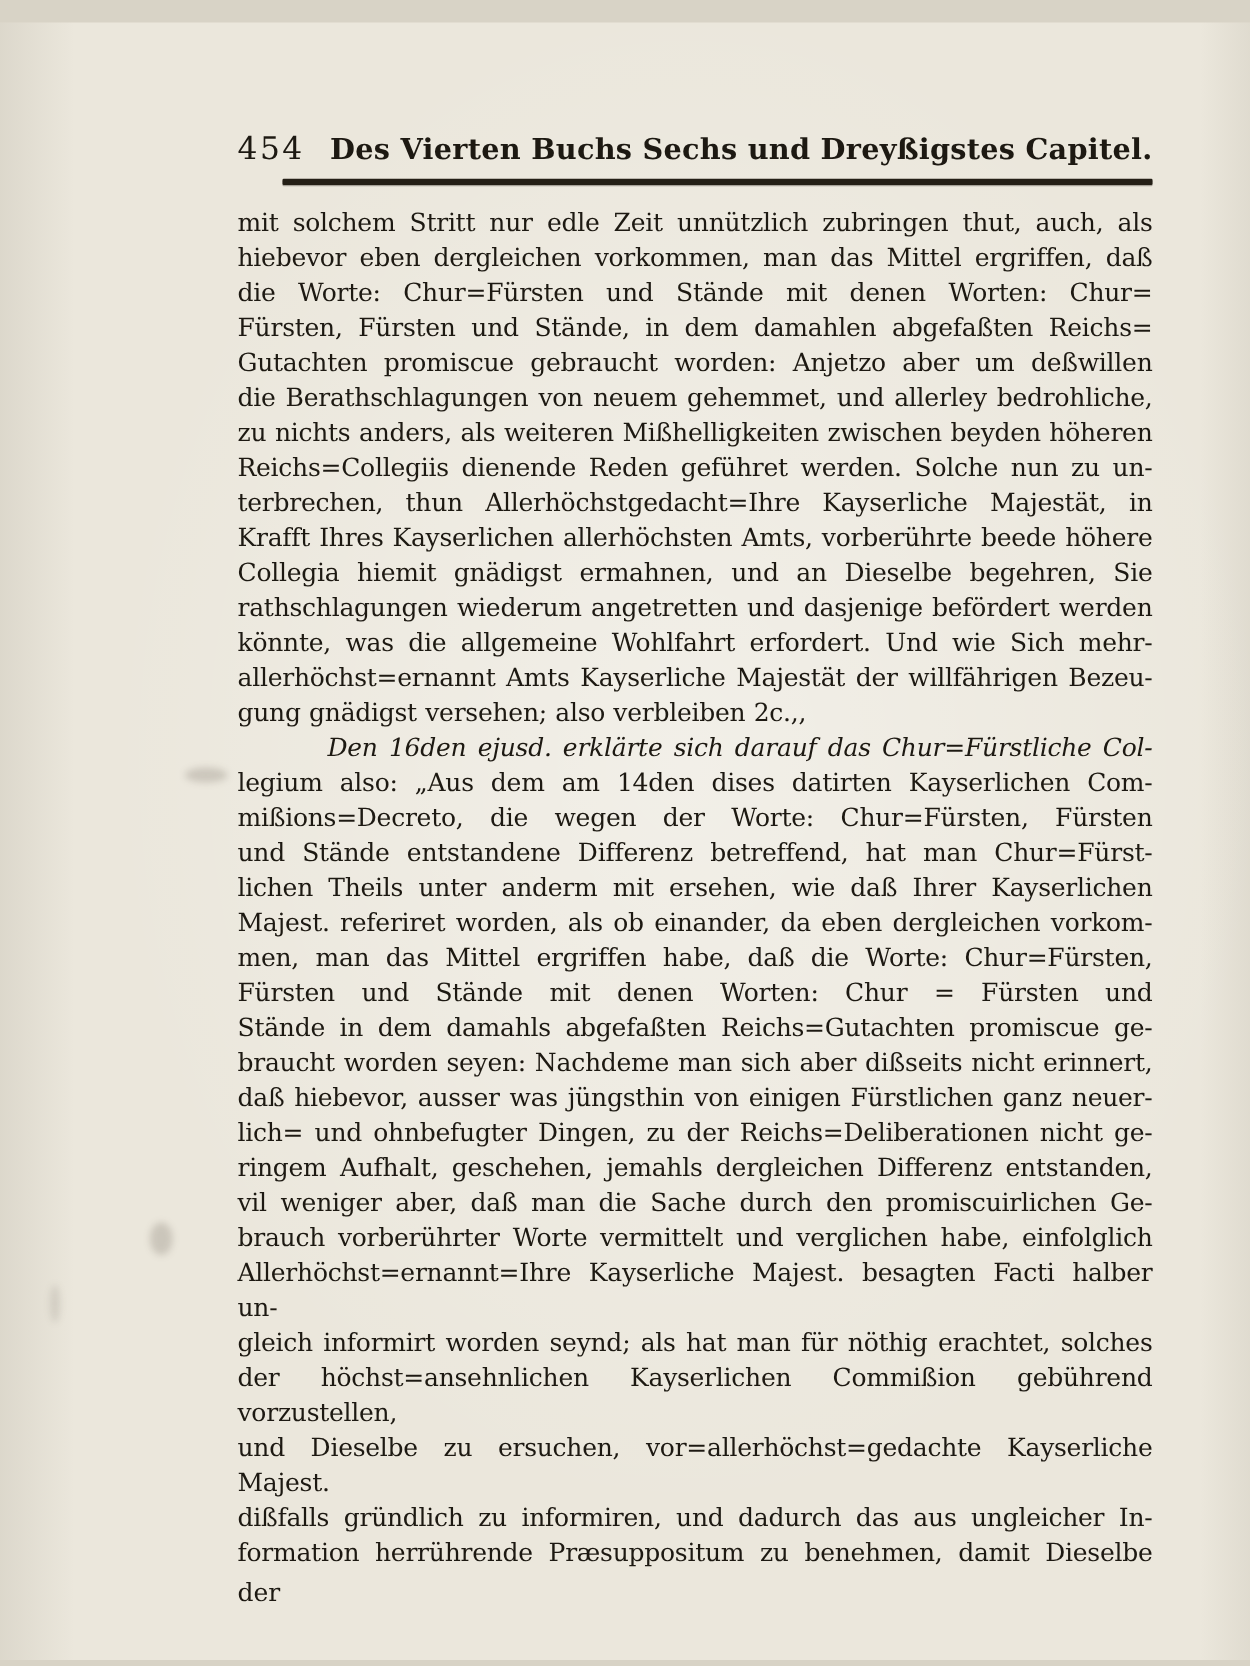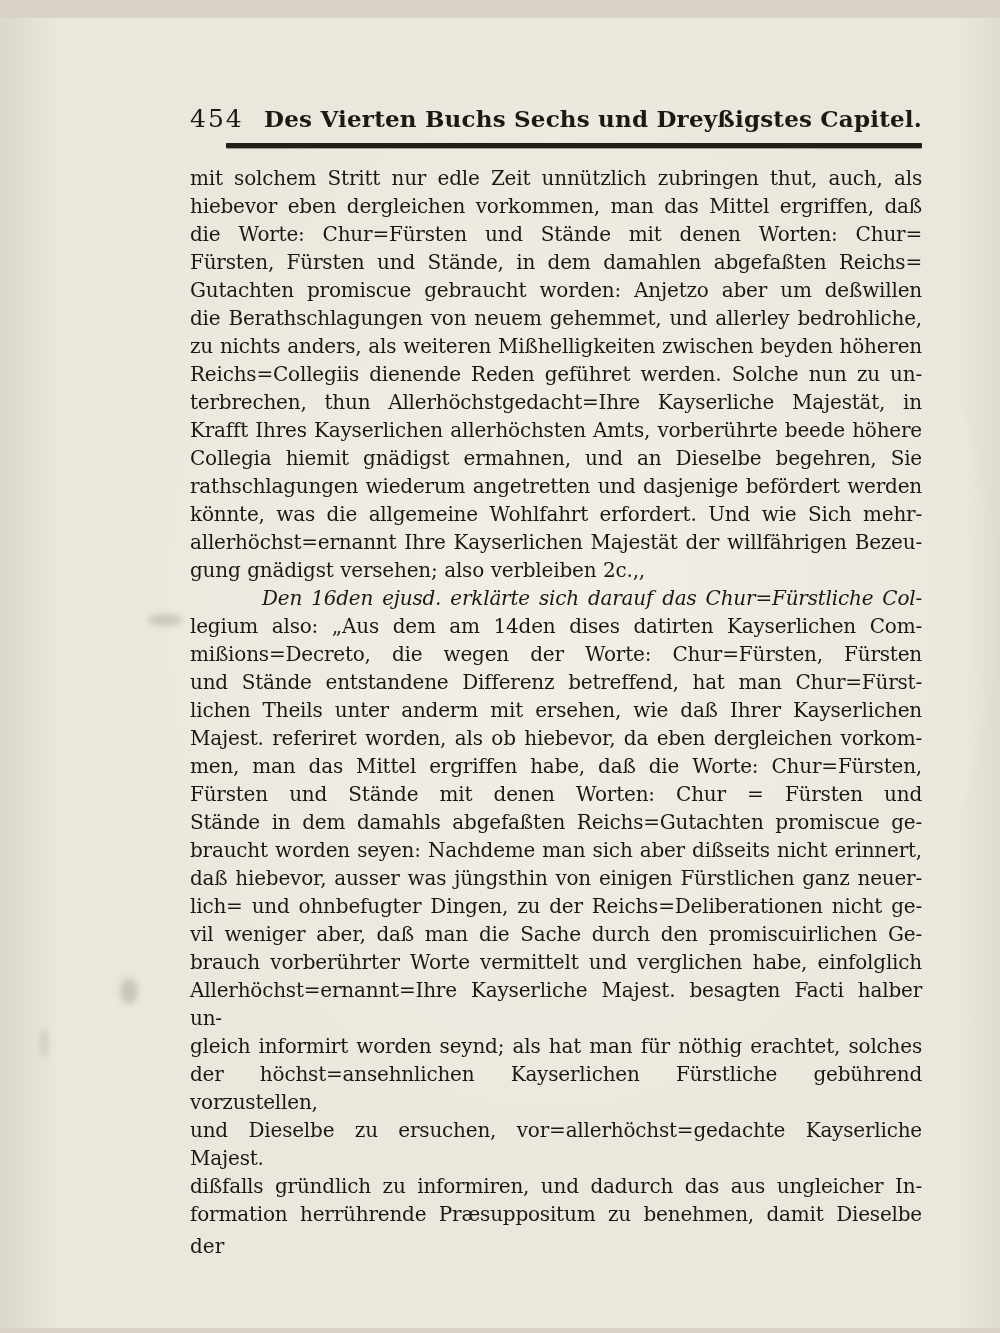--- a/index.html
+++ b/index.html
@@ -114,39 +114,40 @@
         <div class="line">Fürsten, Fürsten und Stände, in dem damahlen abgefaßten Reichs=</div>
         <div class="line">Gutachten promiscue gebraucht worden: Anjetzo aber um deßwillen</div>
         <div class="line">die Berathschlagungen von neuem gehemmet, und allerley bedrohliche,</div>
         <div class="line">zu nichts anders, als weiteren Mißhelligkeiten zwischen beyden höheren</div>
         <div class="line">Reichs=Collegiis dienende Reden geführet werden.  Solche nun zu un-</div>
         <div class="line">terbrechen, thun Allerhöchstgedacht=Ihre Kayserliche Majestät, in</div>
         <div class="line">Krafft Ihres Kayserlichen allerhöchsten Amts, vorberührte beede höhere</div>
         <div class="line">Collegia hiemit gnädigst ermahnen, und an Dieselbe begehren, Sie</div>
         <div class="line">rathschlagungen wiederum angetretten und dasjenige befördert werden</div>
         <div class="line">könnte, was die allgemeine Wohlfahrt erfordert.  Und wie Sich mehr-</div>
-        <div class="line">allerhöchst=ernannt Ihre Kayserlichen Majestät der willfährigen Bezeu-</div>
+        <div class="line">allerhöchst=ernannt Amts Kayserliche Majestät der willfährigen Bezeu-</div>
         <div class="line end">gung gnädigst versehen; also verbleiben 2c.,,</div>
         <div class="line indent">Den 16den ejusd. erklärte sich darauf das Chur=Fürstliche Col-</div>
         <div class="line">legium also: „Aus dem am 14den dises datirten Kayserlichen Com-</div>
         <div class="line">mißions=Decreto, die wegen der Worte: Chur=Fürsten, Fürsten</div>
         <div class="line">und Stände entstandene Differenz betreffend, hat man Chur=Fürst-</div>
         <div class="line">lichen Theils unter anderm mit ersehen, wie daß Ihrer Kayserlichen</div>
-        <div class="line">Majest. referiret worden, als ob hiebevor, da eben dergleichen vorkom-</div>
+        <div class="line">Majest. referiret worden, als ob einander, da eben dergleichen vorkom-</div>
         <div class="line">men, man das Mittel ergriffen habe, daß die Worte: Chur=Fürsten,</div>
         <div class="line">Fürsten und Stände mit denen Worten: Chur = Fürsten und</div>
         <div class="line">Stände in dem damahls abgefaßten Reichs=Gutachten promiscue ge-</div>
         <div class="line">braucht worden seyen: Nachdeme man sich aber dißseits nicht erinnert,</div>
         <div class="line">daß hiebevor, ausser was jüngsthin von einigen Fürstlichen ganz neuer-</div>
         <div class="line">lich= und ohnbefugter Dingen, zu der Reichs=Deliberationen nicht ge-</div>
+        <div class="line">ringem Aufhalt, geschehen, jemahls dergleichen Differenz entstanden,</div>
         <div class="line">vil weniger aber, daß man die Sache durch den promiscuirlichen Ge-</div>
         <div class="line">brauch vorberührter Worte vermittelt und verglichen habe, einfolglich</div>
         <div class="line">Allerhöchst=ernannt=Ihre Kayserliche Majest. besagten Facti halber un-</div>
         <div class="line">gleich informirt worden seynd; als hat man für nöthig erachtet, solches</div>
-        <div class="line">der höchst=ansehnlichen Kayserlichen Fürstliche gebührend vorzustellen,</div>
+        <div class="line">der höchst=ansehnlichen Kayserlichen Commißion gebührend vorzustellen,</div>
         <div class="line">und Dieselbe zu ersuchen, vor=allerhöchst=gedachte Kayserliche Majest.</div>
         <div class="line">dißfalls gründlich zu informiren, und dadurch das aus ungleicher In-</div>
         <div class="line">formation herrührende Præsuppositum zu benehmen, damit Dieselbe</div>
       </div>
 
     <div class="catchword">der</div>
 
   </div>
 </div>
 

